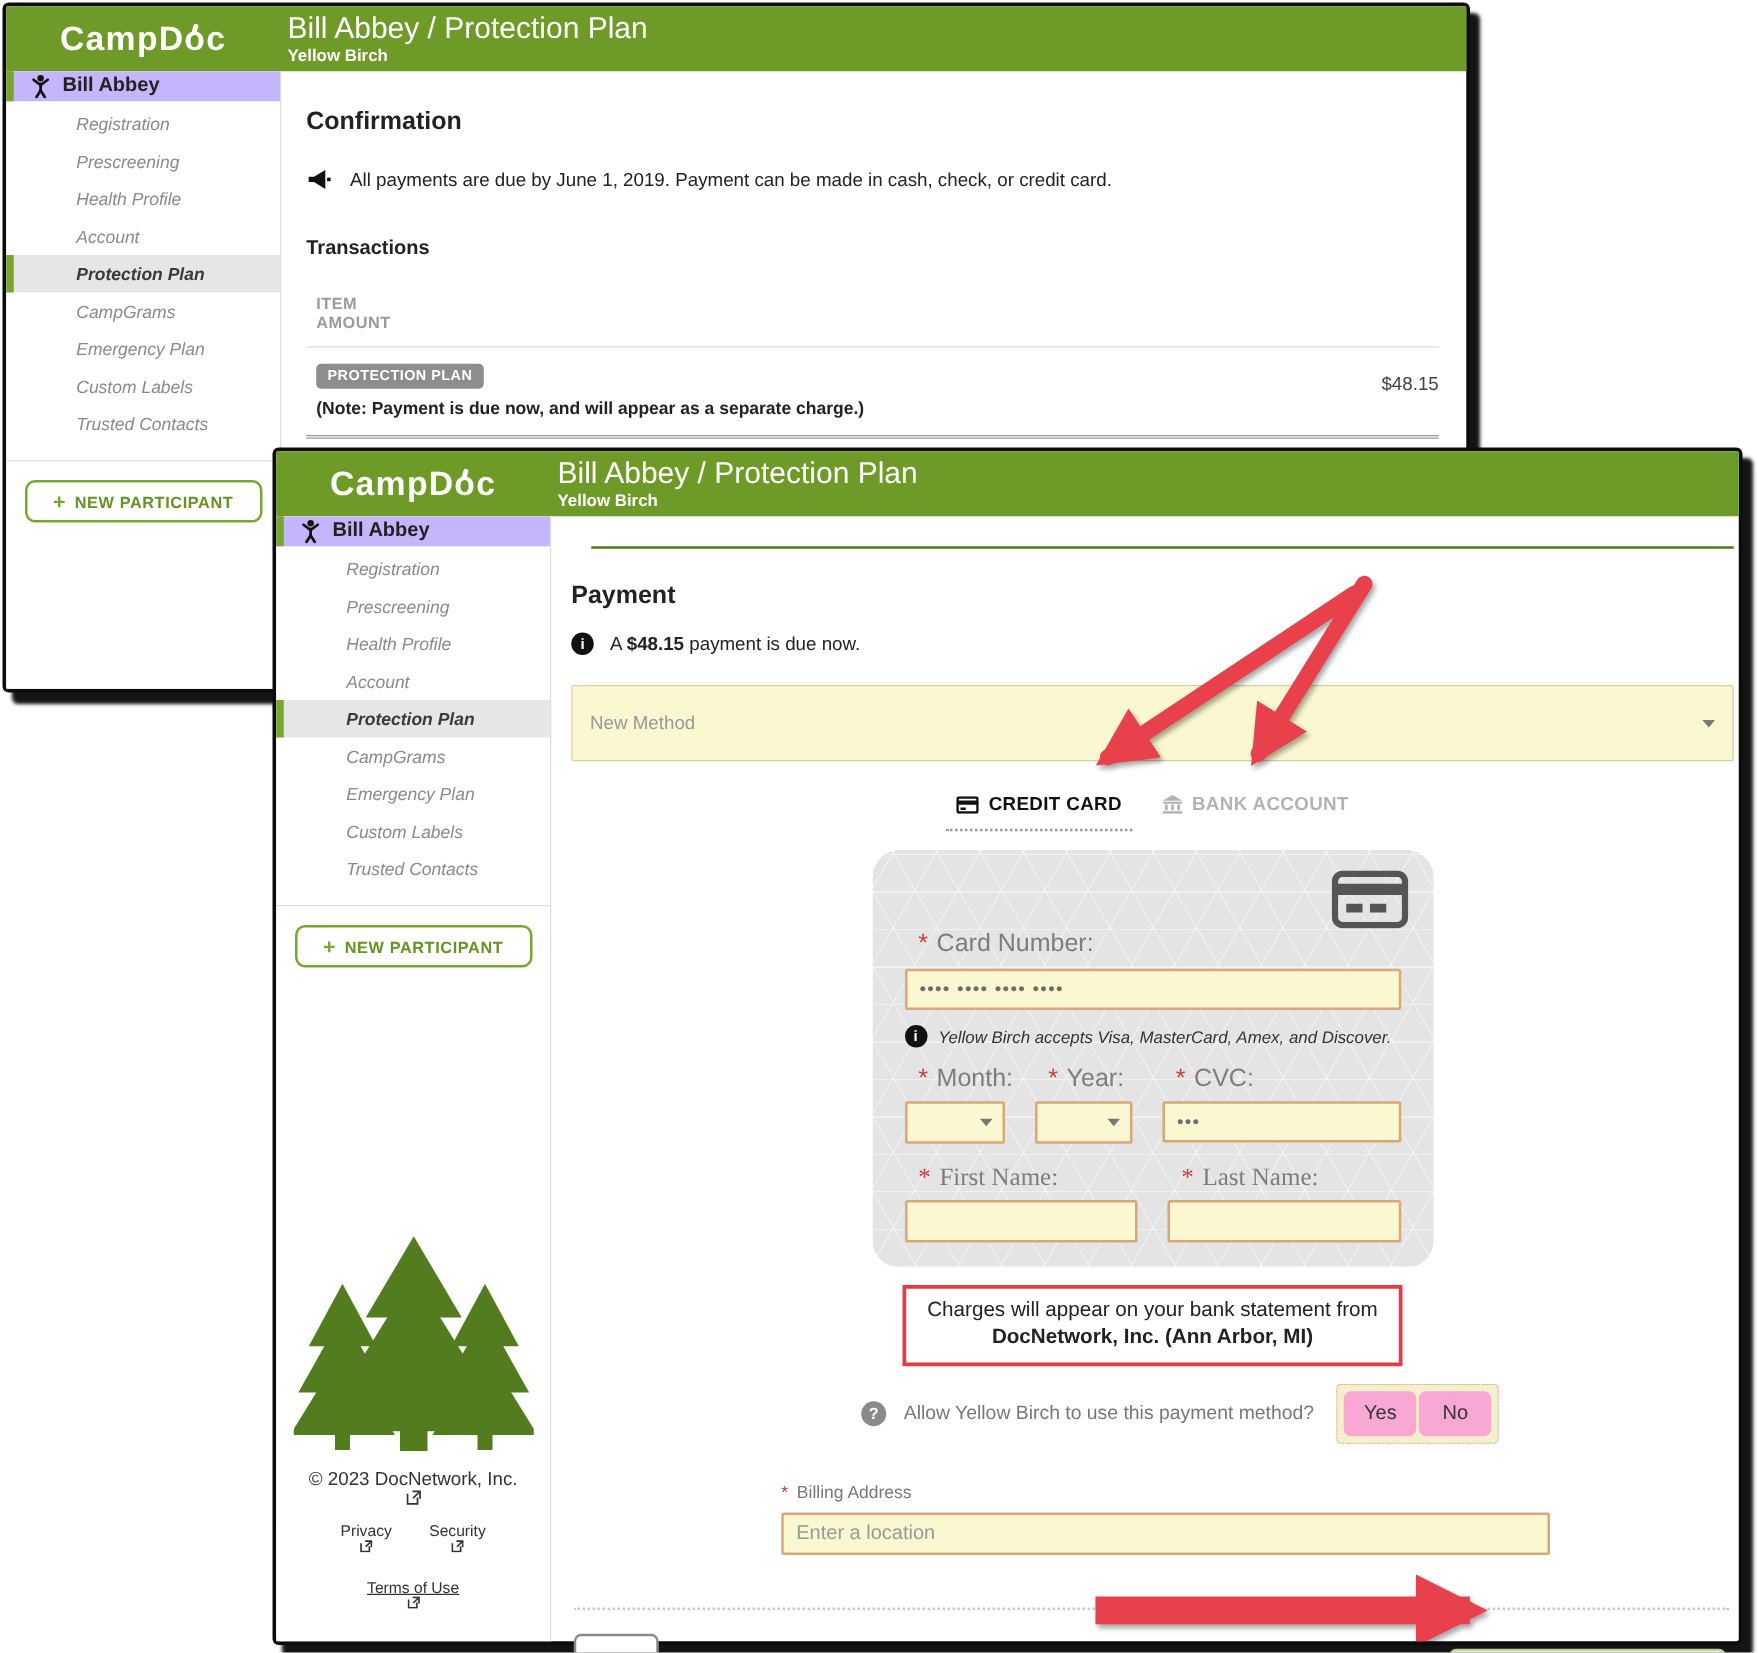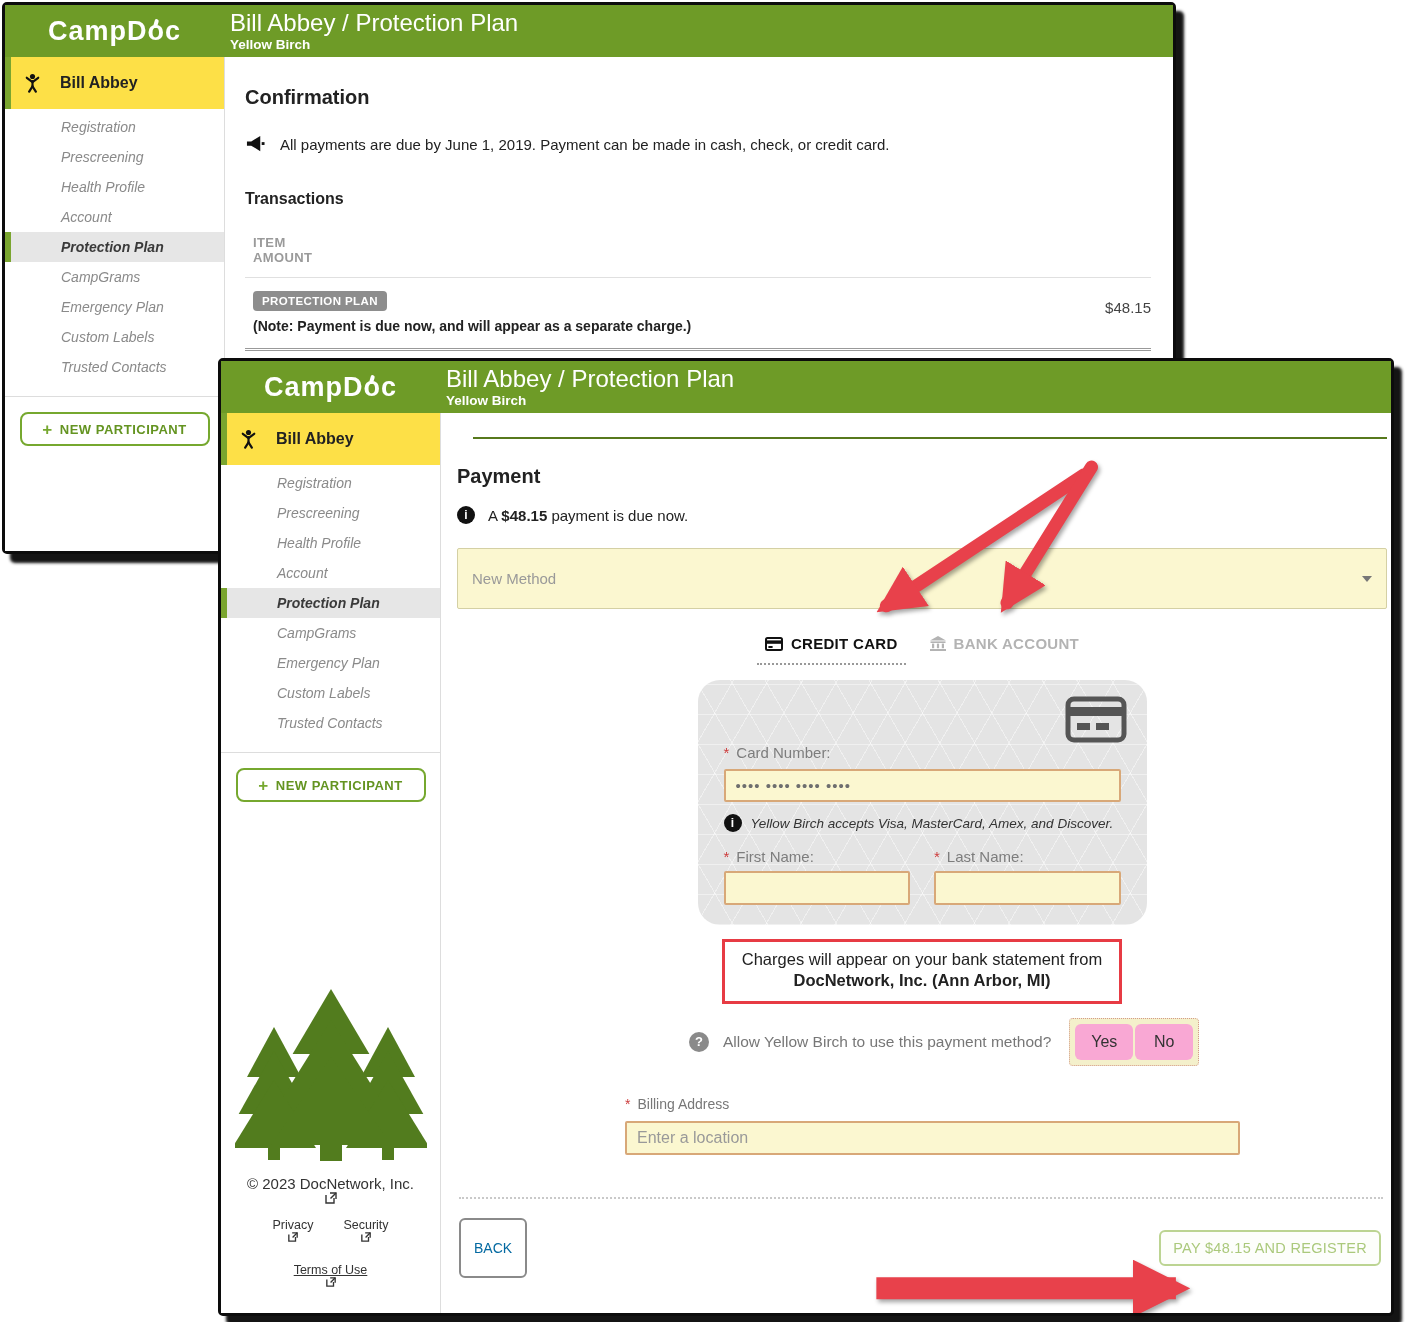--- a/index.html
+++ b/index.html
@@ -18,21 +18,21 @@
   .logo{width:219px;text-align:center;font-size:27px;font-weight:bold;letter-spacing:1px;position:relative;}
   .logo .tick{position:absolute;top:3px;left:68%;width:4px;height:9px;background:#fff;border-radius:2px;transform:rotate(16deg);}
   .htitles{padding-left:6px;}
   .htitle{font-size:24px;font-weight:normal;line-height:1.2;}
   .hsub{font-size:13.5px;font-weight:bold;line-height:1.2;}
 
   .wbody{display:flex;height:calc(100% - 52px);}
 
   
   .sidebar{width:219px;min-width:219px;border-right:1px solid #ddd;display:flex;flex-direction:column;background:#fff;}
-  .phead{height:52px;background:#fde047;border-left:6px solid #7aa52f;display:flex;align-items:center;gap:18px;padding-left:12px;font-weight:bold;font-size:16px;color:#222;}
+  .phead{height:24px;background:#c4b5fd;border-left:6px solid #7aa52f;display:flex;align-items:center;gap:8px;padding-left:12px;font-weight:bold;font-size:16px;color:#222;}
   .sitems{padding-top:3px;}
   .sitem{height:30px;line-height:30px;padding-left:50px;font-style:italic;font-size:14px;color:#8a8a8a;border-left:6px solid transparent;cursor:pointer;}
   .sitem.active{background:#e6e6e6;border-left-color:#7aa52f;color:#3a3a3a;font-weight:bold;}
   .sdiv{border-bottom:1px solid #ddd;margin-top:14px;}
   .npbtn{margin:15px auto 0;width:186px;height:30px;border:2px solid #76a82f;border-radius:8px;color:#649421;
     font-weight:bold;font-size:13px;letter-spacing:.5px;display:flex;align-items:center;justify-content:center;gap:7px;background:#fff;cursor:pointer;}
   .npbtn .plus{color:#76a82f;font-size:17px;font-weight:bold;line-height:1;}
   .sfooter{margin-top:auto;text-align:center;padding-bottom:12px;}
   .sfooter svg{display:block;margin:0 auto 14px;}
   .copy{font-size:15px;color:#333;}
@@ -70,33 +70,33 @@
   .tab.on{color:#111;}
   .tab.off{color:#b3b3b3;}
   .tabline{position:absolute;left:-8px;right:-8px;bottom:-13px;border-bottom:2px dotted #999;}
 
   .cardpanel{width:397px;margin:28px auto 0;background:#e4e4e4;border-radius:22px;position:relative;padding:64px 26px 20px;
     background-image:
       repeating-linear-gradient(60deg, rgba(255,255,255,.45) 0 1px, transparent 1px 30px),
       repeating-linear-gradient(-60deg, rgba(255,255,255,.45) 0 1px, transparent 1px 30px),
       repeating-linear-gradient(0deg, rgba(255,255,255,.45) 0 1px, transparent 1px 30px);}
   .bigcard{position:absolute;top:16px;right:20px;}
-  .flabel{font-size:15px;color:#7d7d7d;}
+  .flabel{font-size:20px;color:#7d7d7d;margin-left:11px;}
   .req{color:#cc3b3b;margin-right:7px;font-style:normal;}
   .yin{background:#fbf7d0;border:2px solid #d8a878;border-radius:2px;height:33px;box-sizing:border-box;
     font-size:15px;color:#666;padding:0 10px;font-family:inherit;outline:none;width:100%;}
   .yin::placeholder{color:#6e6e6e;opacity:1;letter-spacing:1px;}
   .cardnum{margin-top:8px;}
   .accepts{margin-top:12px;display:flex;align-items:center;gap:9px;font-size:13.5px;color:#333;font-style:italic;}
   .r3{margin-top:14px;display:flex;gap:24px;}
   .r3 .col{display:flex;flex-direction:column;}
   .minisel{margin-top:6px;height:34px;background:#fbf7d0;border:2px solid #d8a878;border-radius:2px;display:flex;align-items:center;justify-content:flex-end;padding:0 8px;cursor:pointer;box-sizing:border-box;}
   .mcol{width:80px;} .ycol{width:78px;} .ccol{flex:1;}
   .ccol .yin{margin-top:6px;}
-  .r4{margin-top:16px;display:flex;gap:24px;}
+  .r4{margin-top:16px;display:flex;gap:24px;font-family:Liberation Serif, serif;}
   .r4 .col{flex:1;display:flex;flex-direction:column;}
   .r4 .yin{margin-top:6px;height:34px;}
 
   .redbox{width:390px;margin:14px auto 0;border:3px solid #e73b44;text-align:center;padding:7px 2px 9px;font-size:16.5px;color:#222;line-height:1.3;}
   .redbox .b2{font-weight:bold;}
 
   .allowrow{margin-top:14px;display:flex;align-items:center;gap:14px;margin-left:232px;}
   .allowtxt{font-size:15.5px;color:#777;}
   .ynwrap{background:#f4f0cb;border:1px dotted #d49a8a;border-radius:4px;padding:5px;display:flex;gap:2px;margin-left:4px;}
   .ynbtn{width:58px;height:36px;background:#f9a8d4;border:none;border-radius:6px;font-size:16px;color:#333;font-family:inherit;display:flex;align-items:center;justify-content:center;cursor:pointer;}
@@ -307,20 +307,38 @@
             <rect x="3" y="11" width="56" height="9" fill="#555"></rect>
             <rect x="12" y="27" width="13" height="7" fill="#555"></rect>
             <rect x="31" y="27" width="13" height="7" fill="#555"></rect>
           </svg>
         <div class="flabel"><span class="req">*</span><span>Card Number:</span></div>
         <input class="yin cardnum" type="text" placeholder="•••• •••• •••• ••••" style="">
         <div class="accepts">
           <span class="cirico">i</span>
           <span>Yellow Birch accepts Visa, MasterCard, Amex, and Discover.</span>
         </div>
+        <div class="r3">
+          <div class="col mcol">
+            <div class="flabel"><span class="req">*</span><span>Month:</span></div>
+            <div class="minisel">
+                <span class="caret"></span>
+              </div>
+          </div>
+          <div class="col ycol">
+            <div class="flabel"><span class="req">*</span><span>Year:</span></div>
+            <div class="minisel">
+                <span class="caret"></span>
+              </div>
+          </div>
+          <div class="col ccol">
+            <div class="flabel"><span class="req">*</span><span>CVC:</span></div>
+            <input class="yin" type="text" placeholder="•••" style="">
+          </div>
+        </div>
         <div class="r4">
           <div class="col">
             <div class="flabel"><span class="req">*</span><span>First Name:</span></div>
             <input class="yin" type="text" style="">
           </div>
           <div class="col">
             <div class="flabel"><span class="req">*</span><span>Last Name:</span></div>
             <input class="yin" type="text" style="">
           </div>
         </div>

